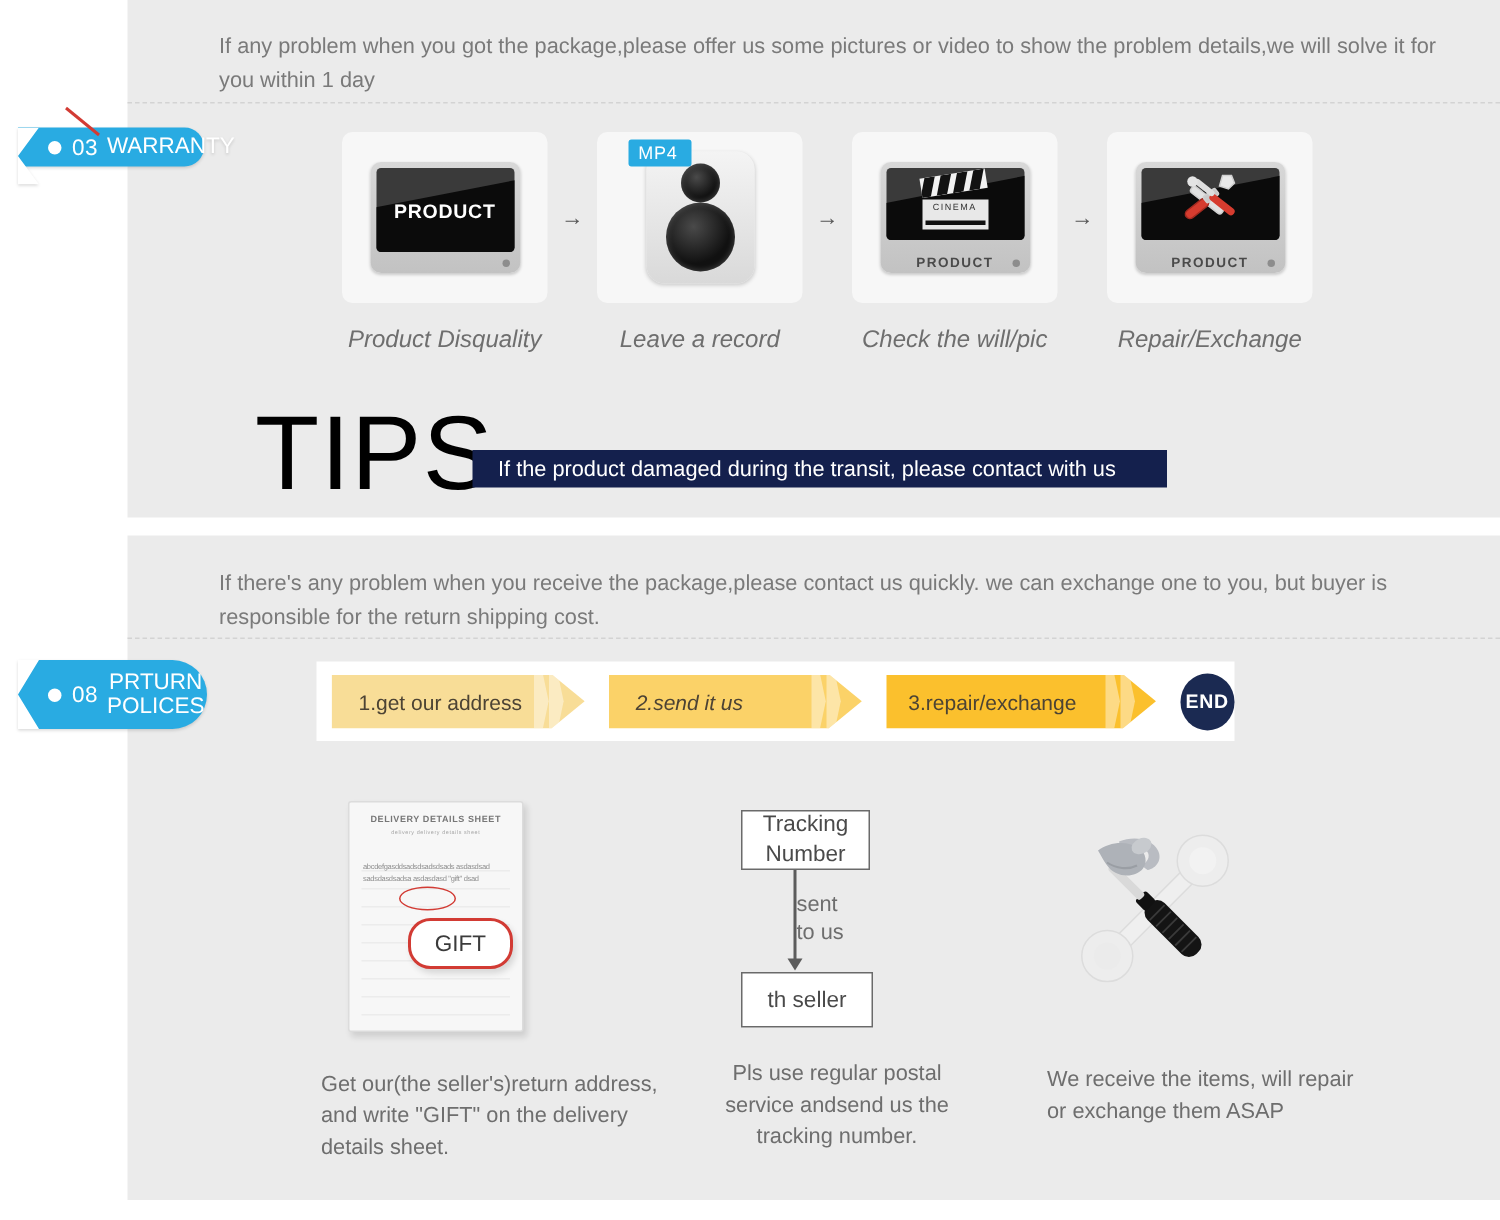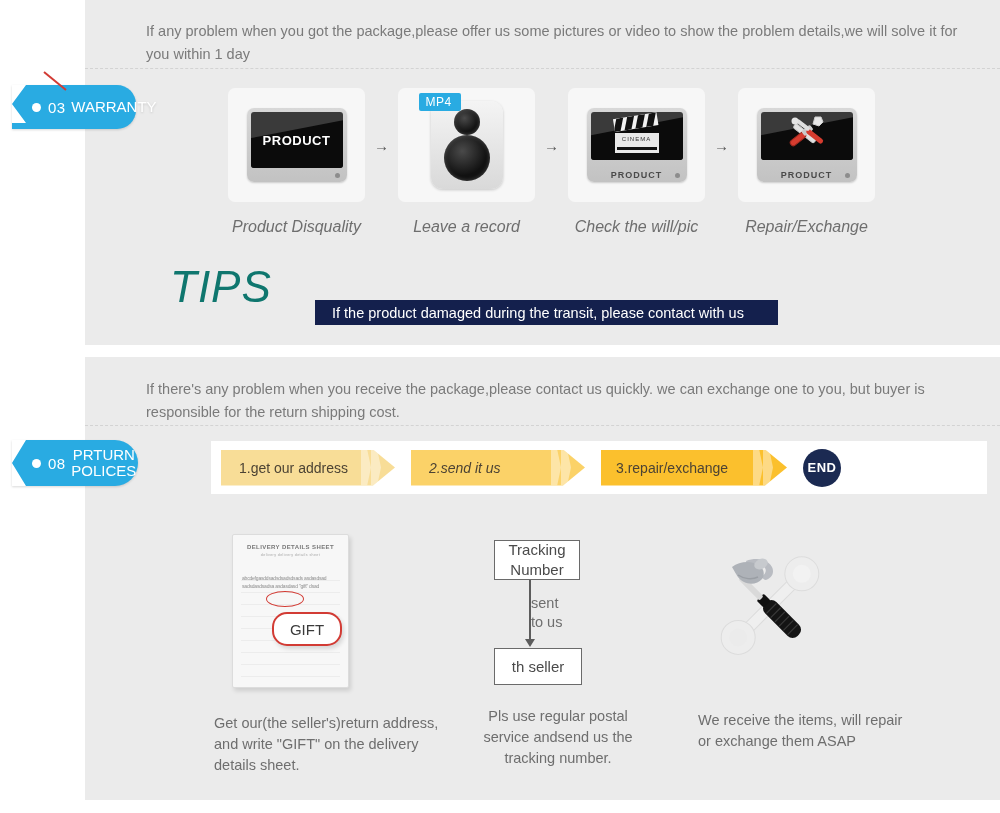--- a/index.html
+++ b/index.html
@@ -18,21 +18,21 @@
   .dashline{position:absolute;left:60px;right:40px;border-top:1px dashed #d3d3d3;}
 
   
   .intro{
     position:absolute;left:146px;right:40px;
     font-size:14.5px;line-height:23px;color:#7a7a7a;
   }
 
   
   .tag{
-    position:absolute;height:44px;
+    position:absolute;height:26px;
     background:#29abe2;color:#fff;
     display:flex;align-items:center;
     border-radius:0 19px 19px 0;
     box-sizing:border-box;
     filter:drop-shadow(0 1px 1px rgba(0,0,0,.15));
   }
   .tag::before{
     content:"";position:absolute;left:0;top:0;
     width:14px;height:38px;background:#ffffff;
     clip-path:polygon(0 0,100% 0,0 50%,100% 100%,0 100%);
@@ -110,31 +110,31 @@
   .spk .c1{width:26px;height:26px;left:23px;top:8px;}
   .spk .c2{width:46px;height:46px;left:13px;top:34px;}
   .mp4tag{
     position:absolute;left:-12px;top:-8px;background:#29abe2;color:#fff;
     font-size:12px;padding:2px 9px 2px 7px;border-radius:2px;letter-spacing:.5px;
     z-index:3;
   }
 
   
   #tips-word{
-    position:absolute;left:170px;top:262px;font-size:44px;color:#0f766e;
-    font-family:"Liberation Sans", sans-serif;font-weight:300;letter-spacing:1px;font-style:italic;
+    position:absolute;left:170px;top:262px;font-size:70px;color:#000000;
+    font-family:"Liberation Sans", sans-serif;font-weight:300;letter-spacing:1px;
   }
   .tipbar{position:absolute;color:#fff;font-size:14.5px;display:flex;align-items:center;
     padding-left:17px;box-sizing:border-box;}
   #tipbar-1{left:322px;top:269px;width:370px;height:25px;background:#29abe2;}
   #tipbar-2{left:315px;top:300px;width:463px;height:25px;background:#14204d;}
 
   
   #arrow-band{
-    position:absolute;left:211px;top:441px;width:776px;height:53px;background:#fff;
+    position:absolute;left:211px;top:441px;width:612px;height:53px;background:#fff;
     display:flex;align-items:center;
   }
   .arrow{
     position:relative;height:36px;display:flex;align-items:center;
     color:#4c4334;font-size:14px;box-sizing:border-box;
     clip-path:polygon(0 0, calc(100% - 22px) 0, 100% 50%, calc(100% - 22px) 100%, 0 100%);
     padding-left:18px;padding-right:34px;
   }
   .arrow .chev{position:absolute;top:0;height:36px;width:10px;
     clip-path:polygon(0 0,62% 0,100% 50%,62% 100%,0 100%);background:rgba(255,255,255,.42);}

